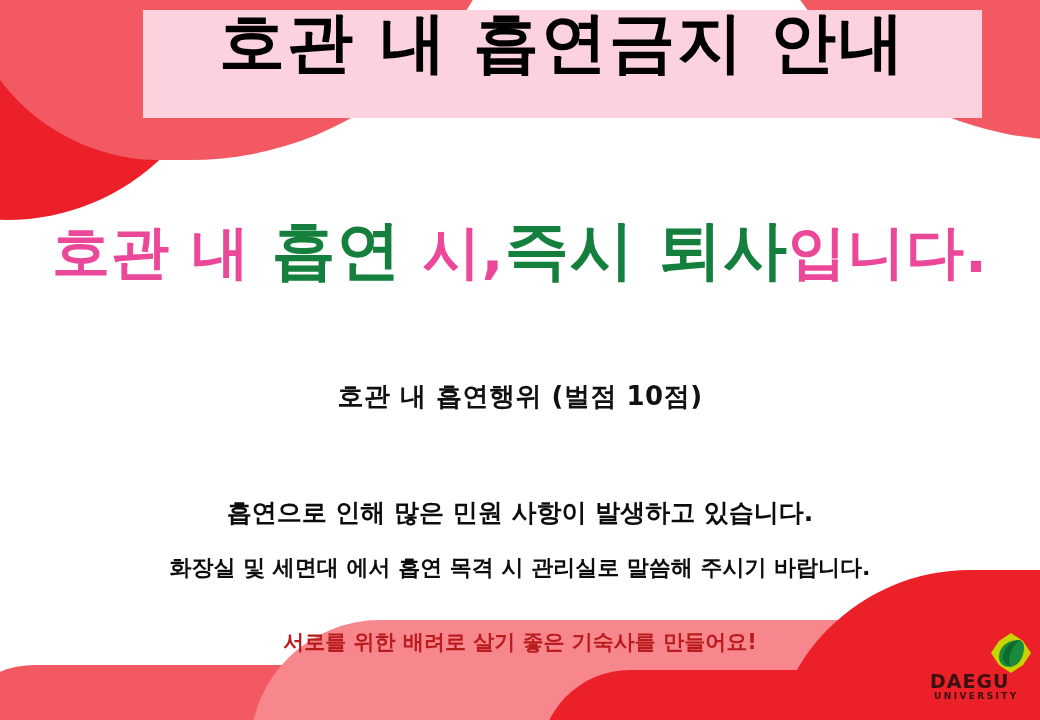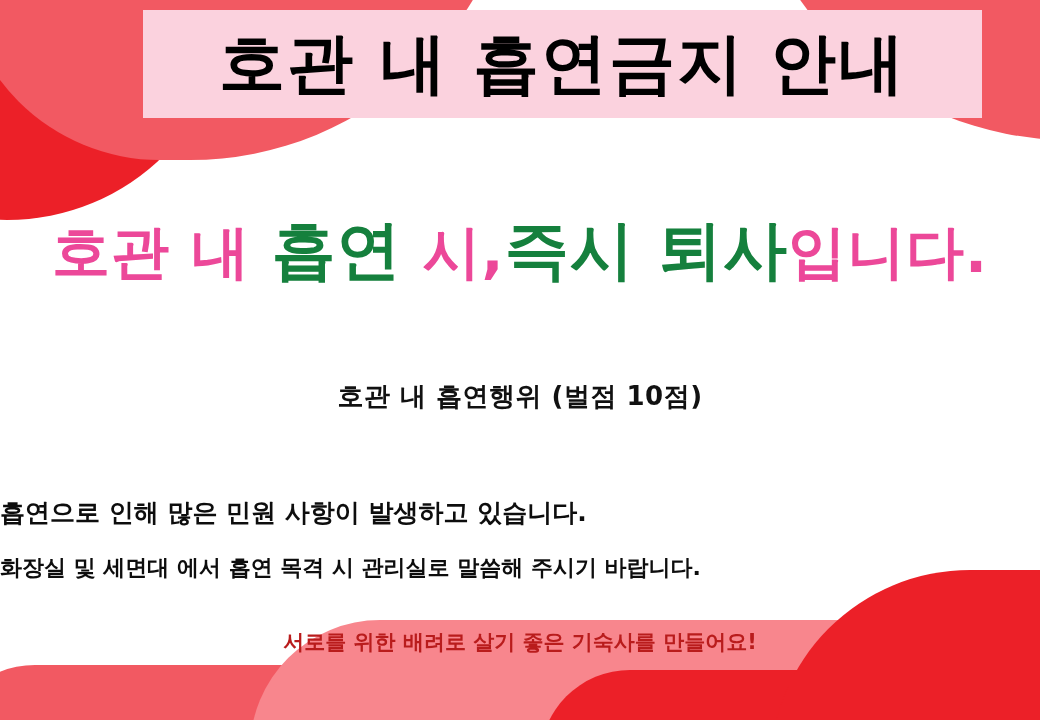--- a/index.html
+++ b/index.html
@@ -106,21 +106,20 @@
 
   
   .title-band {
     position: absolute;
     left: 143px;
     top: 10px;
     width: 839px;
     height: 108px;
     background: #fbd2de;
     display: flex;
-    align-items: center;
     justify-content: center;
   }
   .title-text {
     color: #000000;
     font-size: 66px;
     font-weight: bold;
     letter-spacing: 2px;
     line-height: 1;
     white-space: nowrap;
   }
@@ -171,21 +170,21 @@
     line-height: 1;
     margin-top: 28px;
   }
 
   
   .body-block {
     position: absolute;
     left: 0;
     top: 500px;
     width: 1040px;
-    text-align: left;
+    text-align: center;
   }
   .body-line {
     color: #0d0d0d;
     font-weight: bold;
     line-height: 1;
     white-space: nowrap;
   }
   .body-line-1 {
     font-size: 25px;
   }
@@ -275,14 +274,25 @@
 
   <div class="body-block">
     <div class="body-line body-line-1">흡연으로 인해 많은 민원 사항이 발생하고 있습니다.</div>
     <div class="body-line body-line-2">화장실 및 세면대 에서 흡연 목격 시 관리실로 말씀해 주시기 바랍니다.</div>
   </div>
 
   <div class="closing">
     <span class="closing-text">서로를 위한 배려로 살기 좋은 기숙사를 만들어요!</span>
   </div>
 
+  <div class="logo">
+    <span class="logo-emblem">
+      <svg width="42" height="42" viewBox="0 0 42 42" xmlns="http://www.w3.org/2000/svg">
+        <path d="M21 1 L33 9 L41 21 L33 33 L21 41 L9 33 L1 21 L9 9 Z" fill="#c8d400"></path>
+        <path d="M30 8 C16 8 9 16 9 25 C9 31 13 35 19 35 C28 35 34 26 34 15 C34 12 33 10 30 8 Z" fill="#1a8a3c"></path>
+        <path d="M30 8 C24 12 20 19 19 28 C19 31 20 33 22 34 C17 34 13 30 13 25 C13 17 20 9 30 8 Z" fill="#0f6b2c"></path>
+      </svg>
+    </span>
+    <span class="logo-name">DAEGU</span>
+    <span class="logo-sub">UNIVERSITY</span>
+  </div>
 
 </div>
 
 </body></html>

